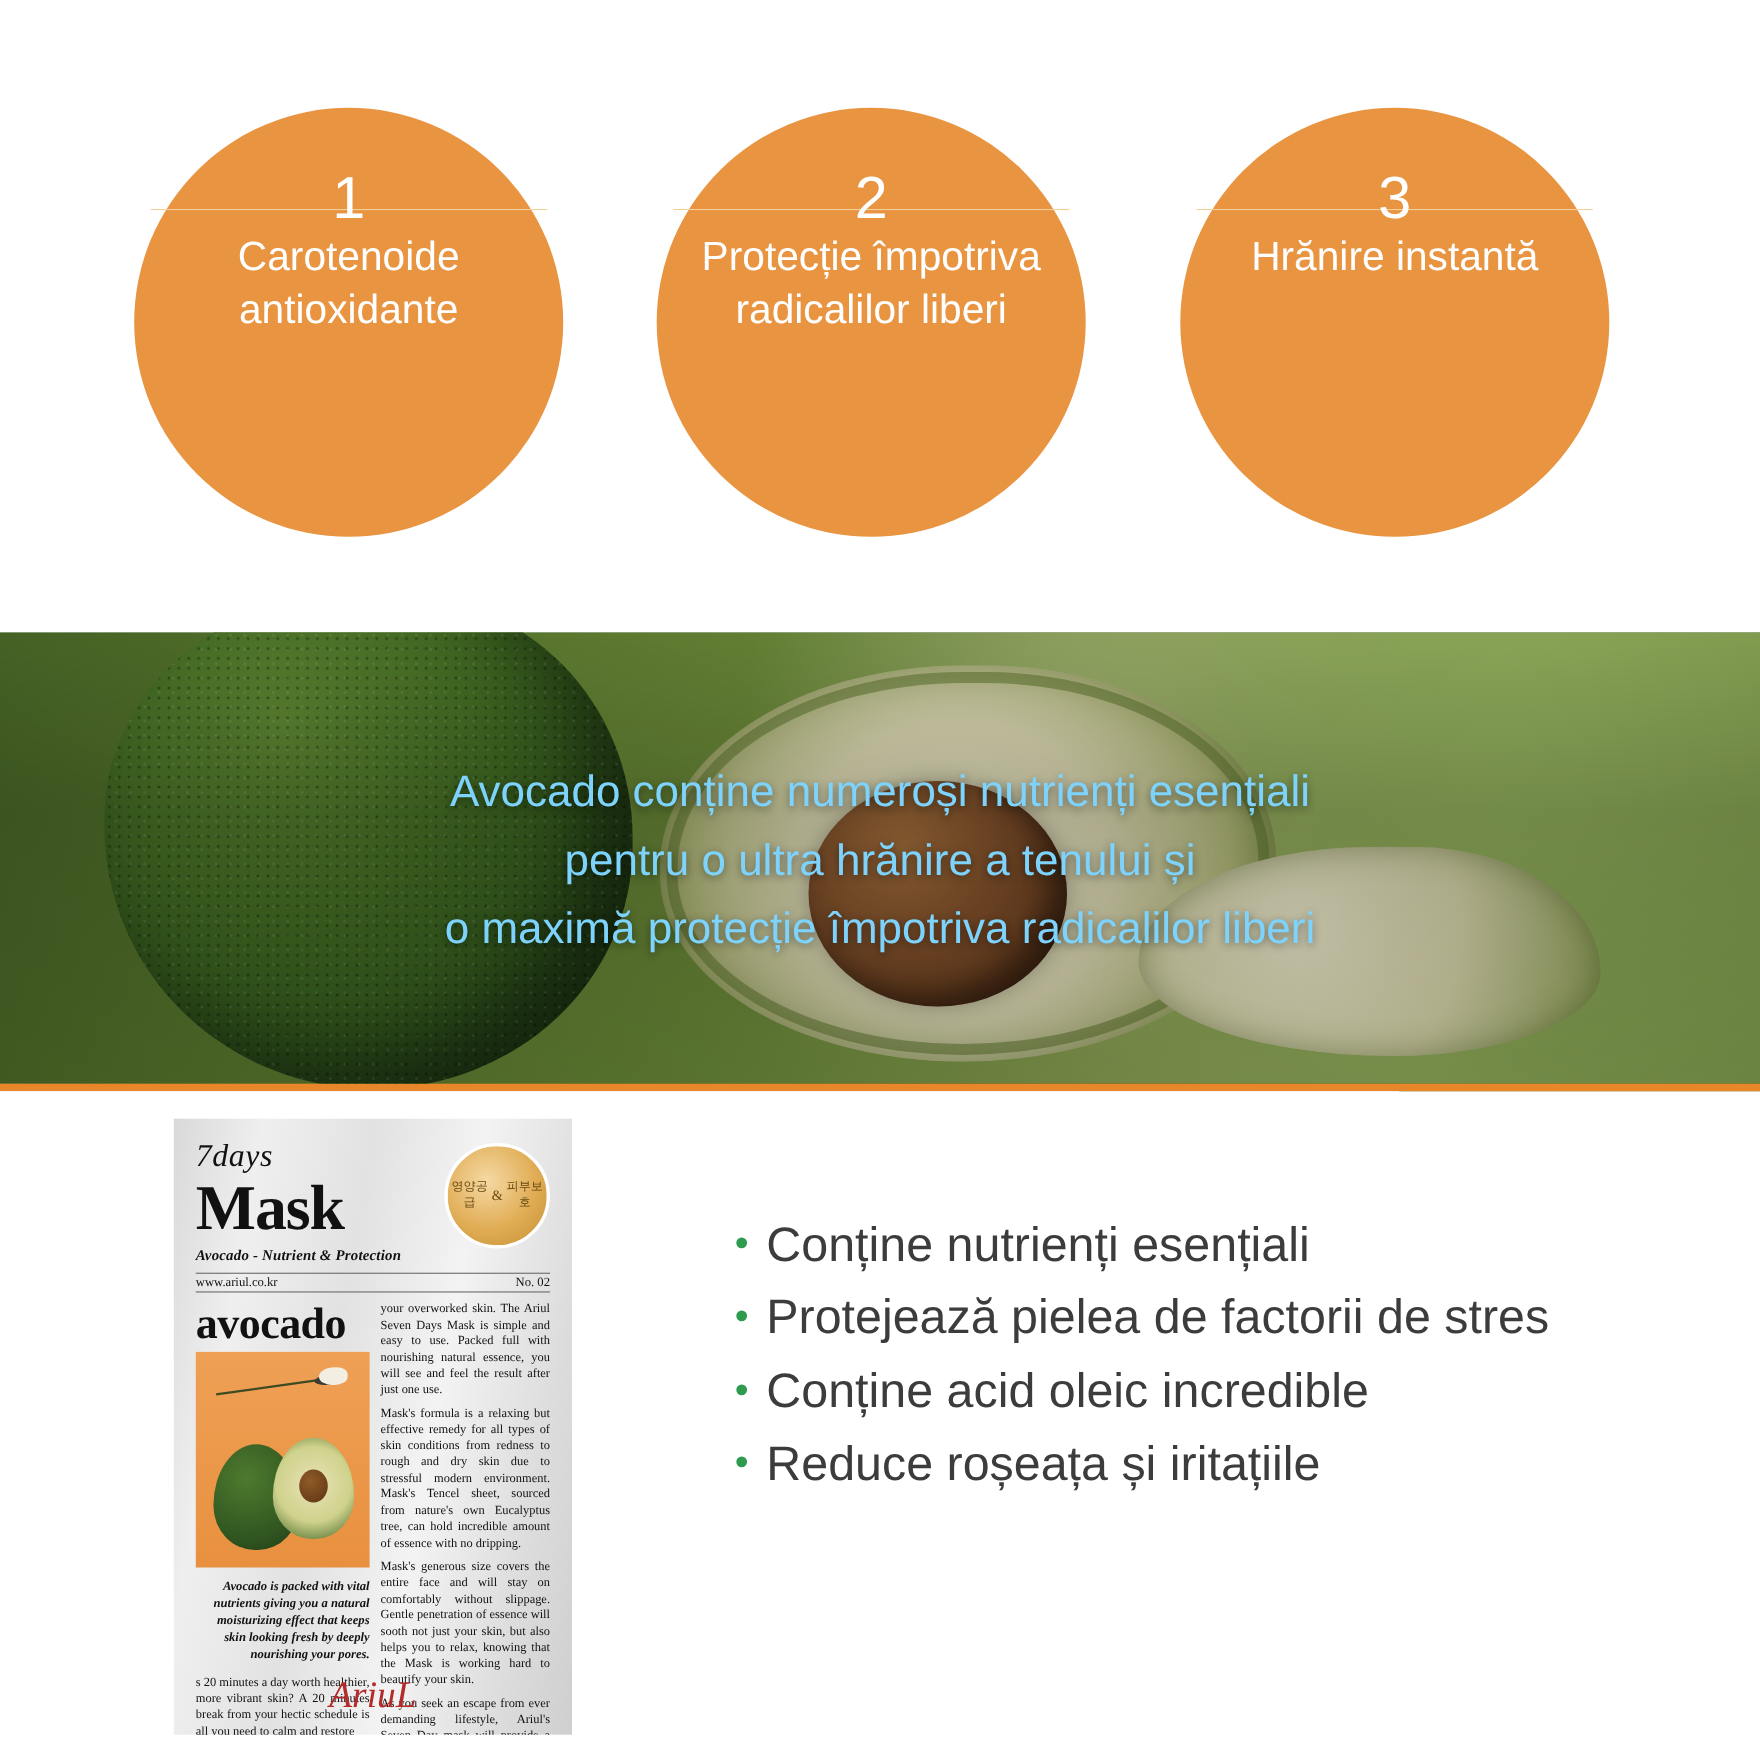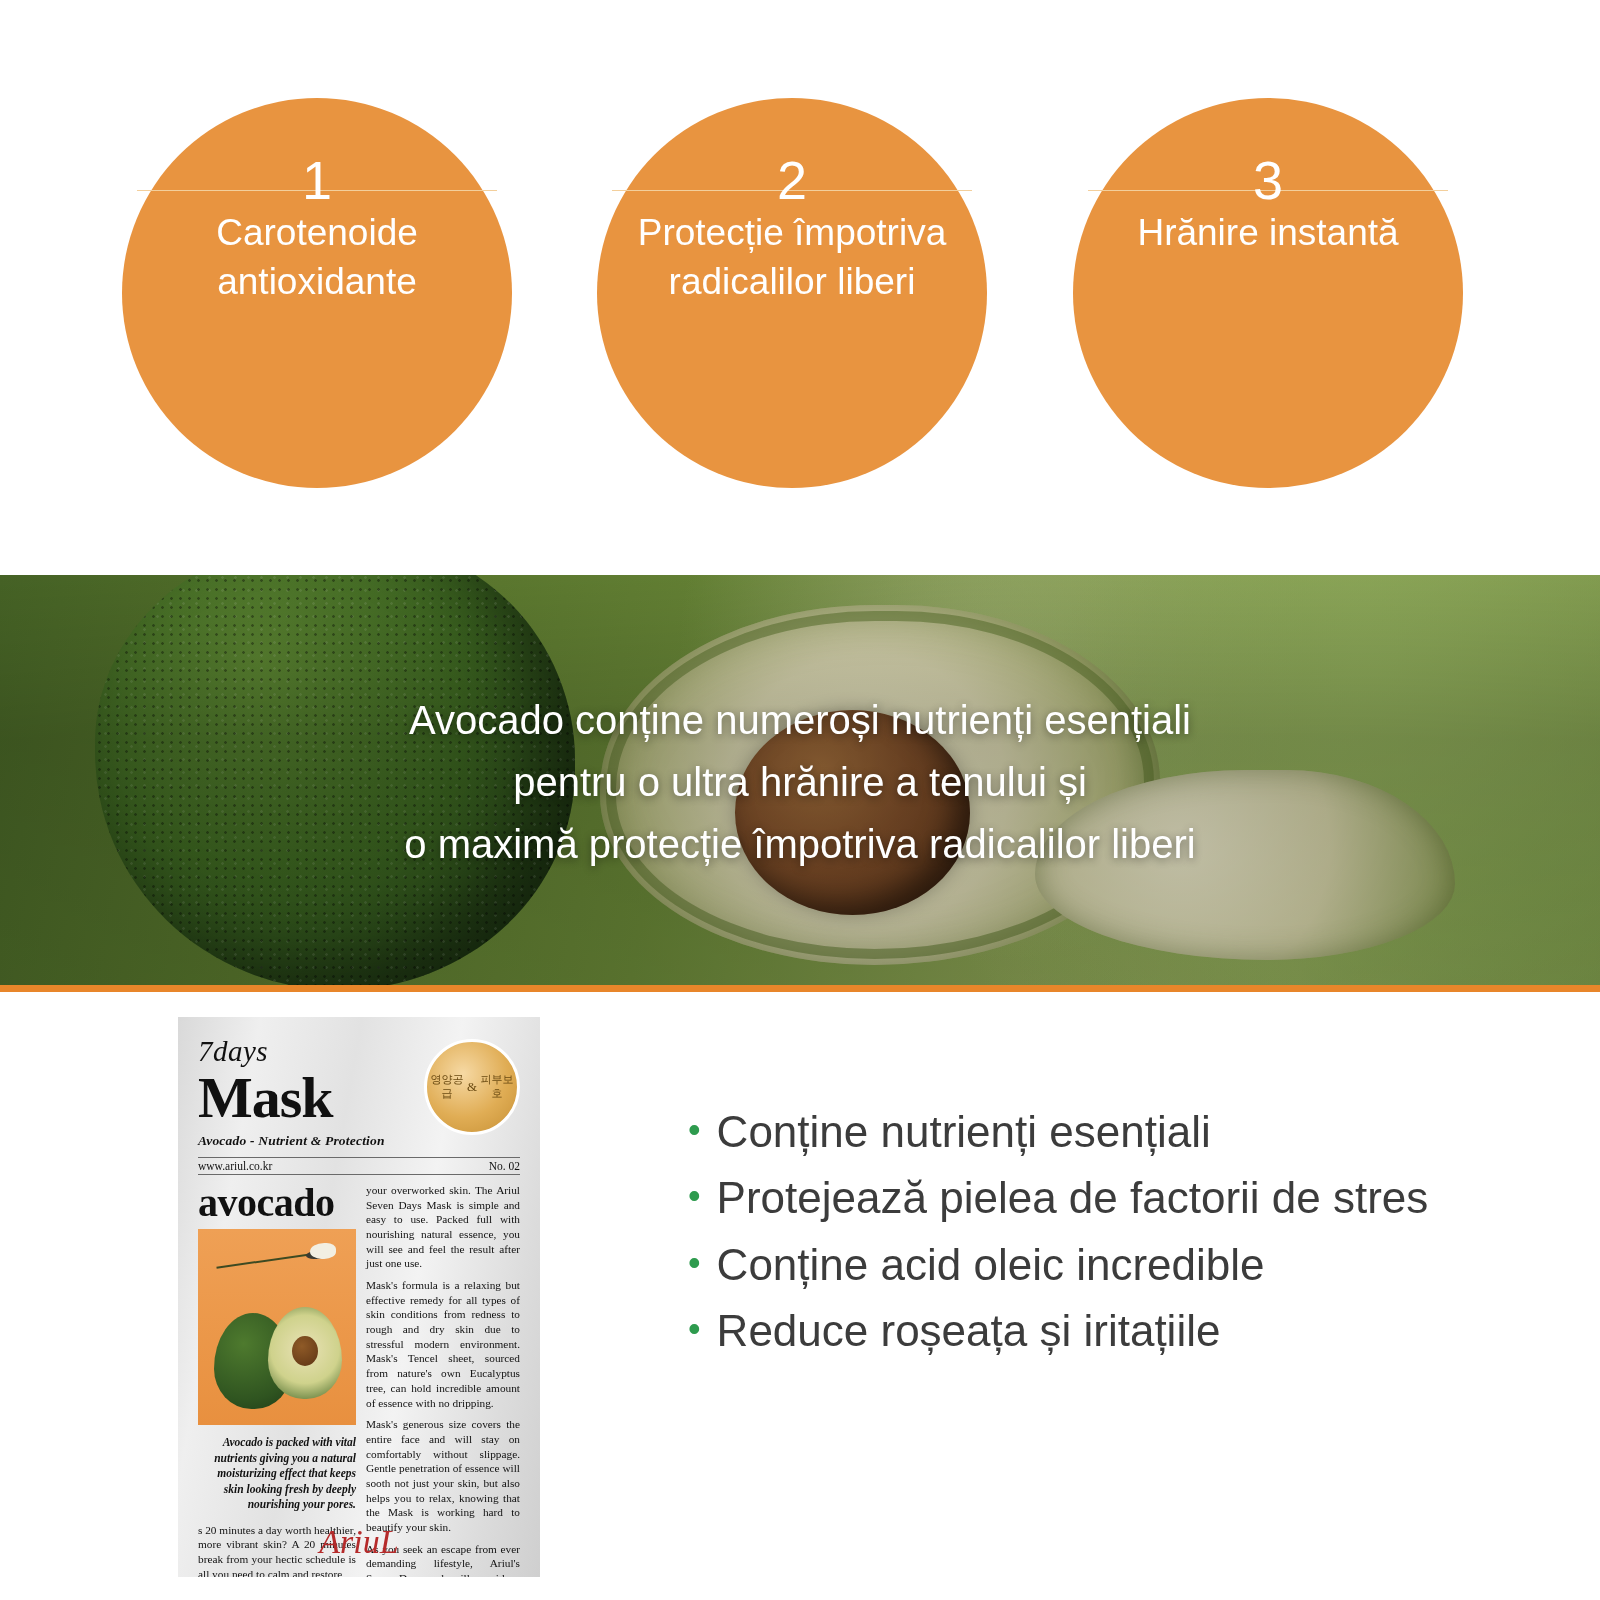--- a/index.html
+++ b/index.html
@@ -146,36 +146,35 @@
     background: linear-gradient(180deg, rgba(0,0,0,0.08) 0%, rgba(0,0,0,0.22) 40%, rgba(0,0,0,0.18) 100%);
   }
   #banner-text {
     position: absolute;
     inset: 0;
     display: flex;
     flex-direction: column;
     align-items: center;
     justify-content: center;
     text-align: center;
-    color: #ffffff;
+    color: #7dd3fc;
     font-size: 40px;
     font-weight: 300;
     line-height: 1.55;
     text-shadow: 0 2px 8px rgba(0,0,0,0.45);
     padding-top: 4px;
     box-sizing: border-box;
   }
 
   
   #product-section {
     position: relative;
     width: 1272px;
     height: 608px;
     background: #ffffff;
-    margin-left: 20px;
   }
 
   
   #product-sachet {
     position: absolute;
     left: 158px;
     top: 25px;
     width: 362px;
     height: 560px;
     background: linear-gradient(100deg, #d9d9d9 0%, #efefef 18%, #e2e2e2 40%, #f3f3f3 62%, #dcdcdc 85%, #cfcfcf 100%);

